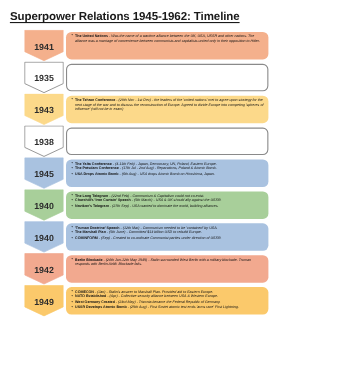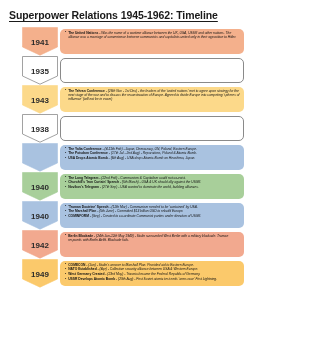--- a/index.html
+++ b/index.html
@@ -126,20 +126,21 @@
         </div>
         <div class="year">1938</div>
         <div class="box empty"></div>
       </div>
       <div class="row">
         <div class="chev">
           <svg viewBox="0 0 36 29" xmlns="http://www.w3.org/2000/svg">
             <path d="M0.5 0.5 H35.5 V20 L18 28.2 L0.5 20 Z" fill="#a9c2e0" stroke="#a9c2e0" stroke-width="0.6"></path>
           </svg>
         </div>
+        <div class="year">1945</div>
         <div class="box filled" style="background: rgb(169, 194, 224);">
           <ul class="bullets">
             <li><b>The Yalta Conference</b><i> - (4-11th Feb) - Japan, Democracy, UN, Poland, Eastern Europe.</i></li>
             <li><b>The Potsdam Conference</b><i> - (17th Jul - 2nd Aug) - Reparations, Poland &amp; Atomic Bomb.</i></li>
             <li><b>USA Drops Atomic Bomb</b><i> - (6th Aug) - USA drops Atomic Bomb on Hiroshima, Japan.</i></li>
           </ul>
         </div>
       </div>
       <div class="row">
         <div class="chev">

